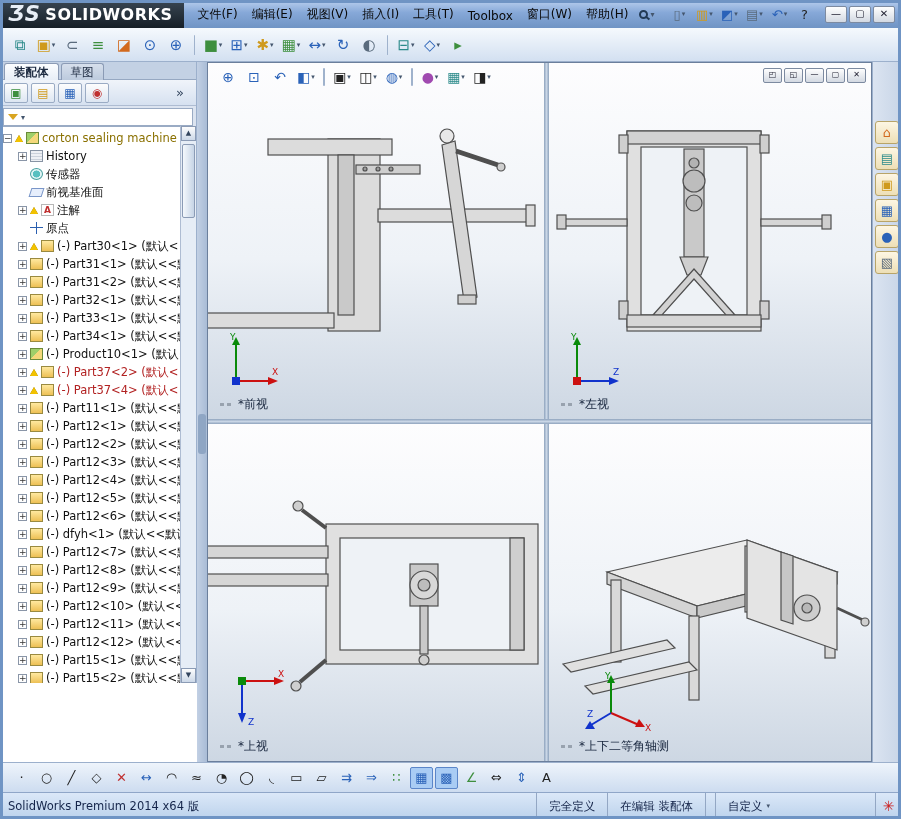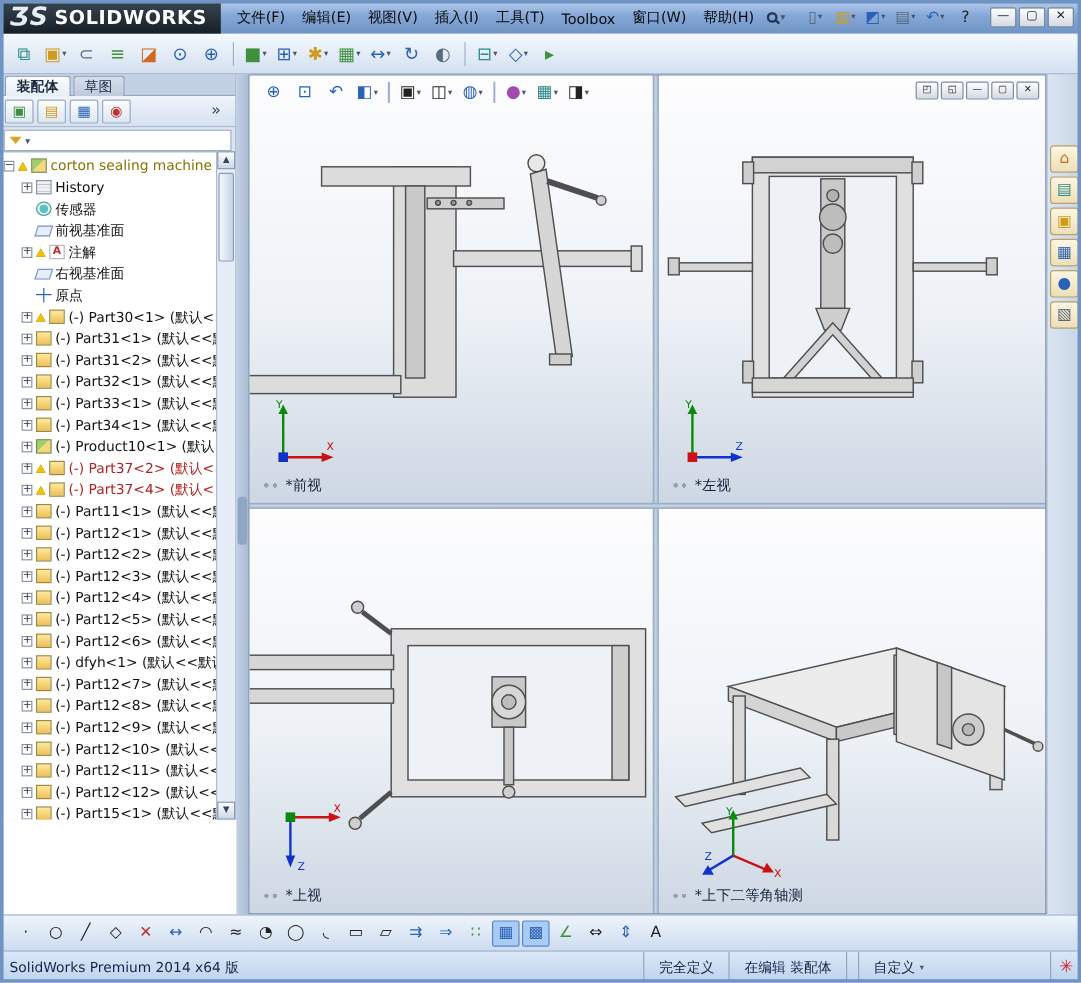--- a/index.html
+++ b/index.html
@@ -262,26 +262,20 @@
       </div>
 
       <div class="trow i-ann warn exp">
         <span class="expb"></span>
         <span class="wb"></span>
         <span class="tic"></span>
         <span class="tlabel">注解</span>
       </div>
 
 
-      <div class="trow i-plane">
-        <span class="expb"></span>
-
-        <span class="tic"></span>
-        <span class="tlabel">右视基准面</span>
-      </div>
 
       <div class="trow i-origin">
         <span class="expb"></span>
 
         <span class="tic"></span>
         <span class="tlabel">原点</span>
       </div>
 
       <div class="trow i-part warn exp">
         <span class="expb"></span>

